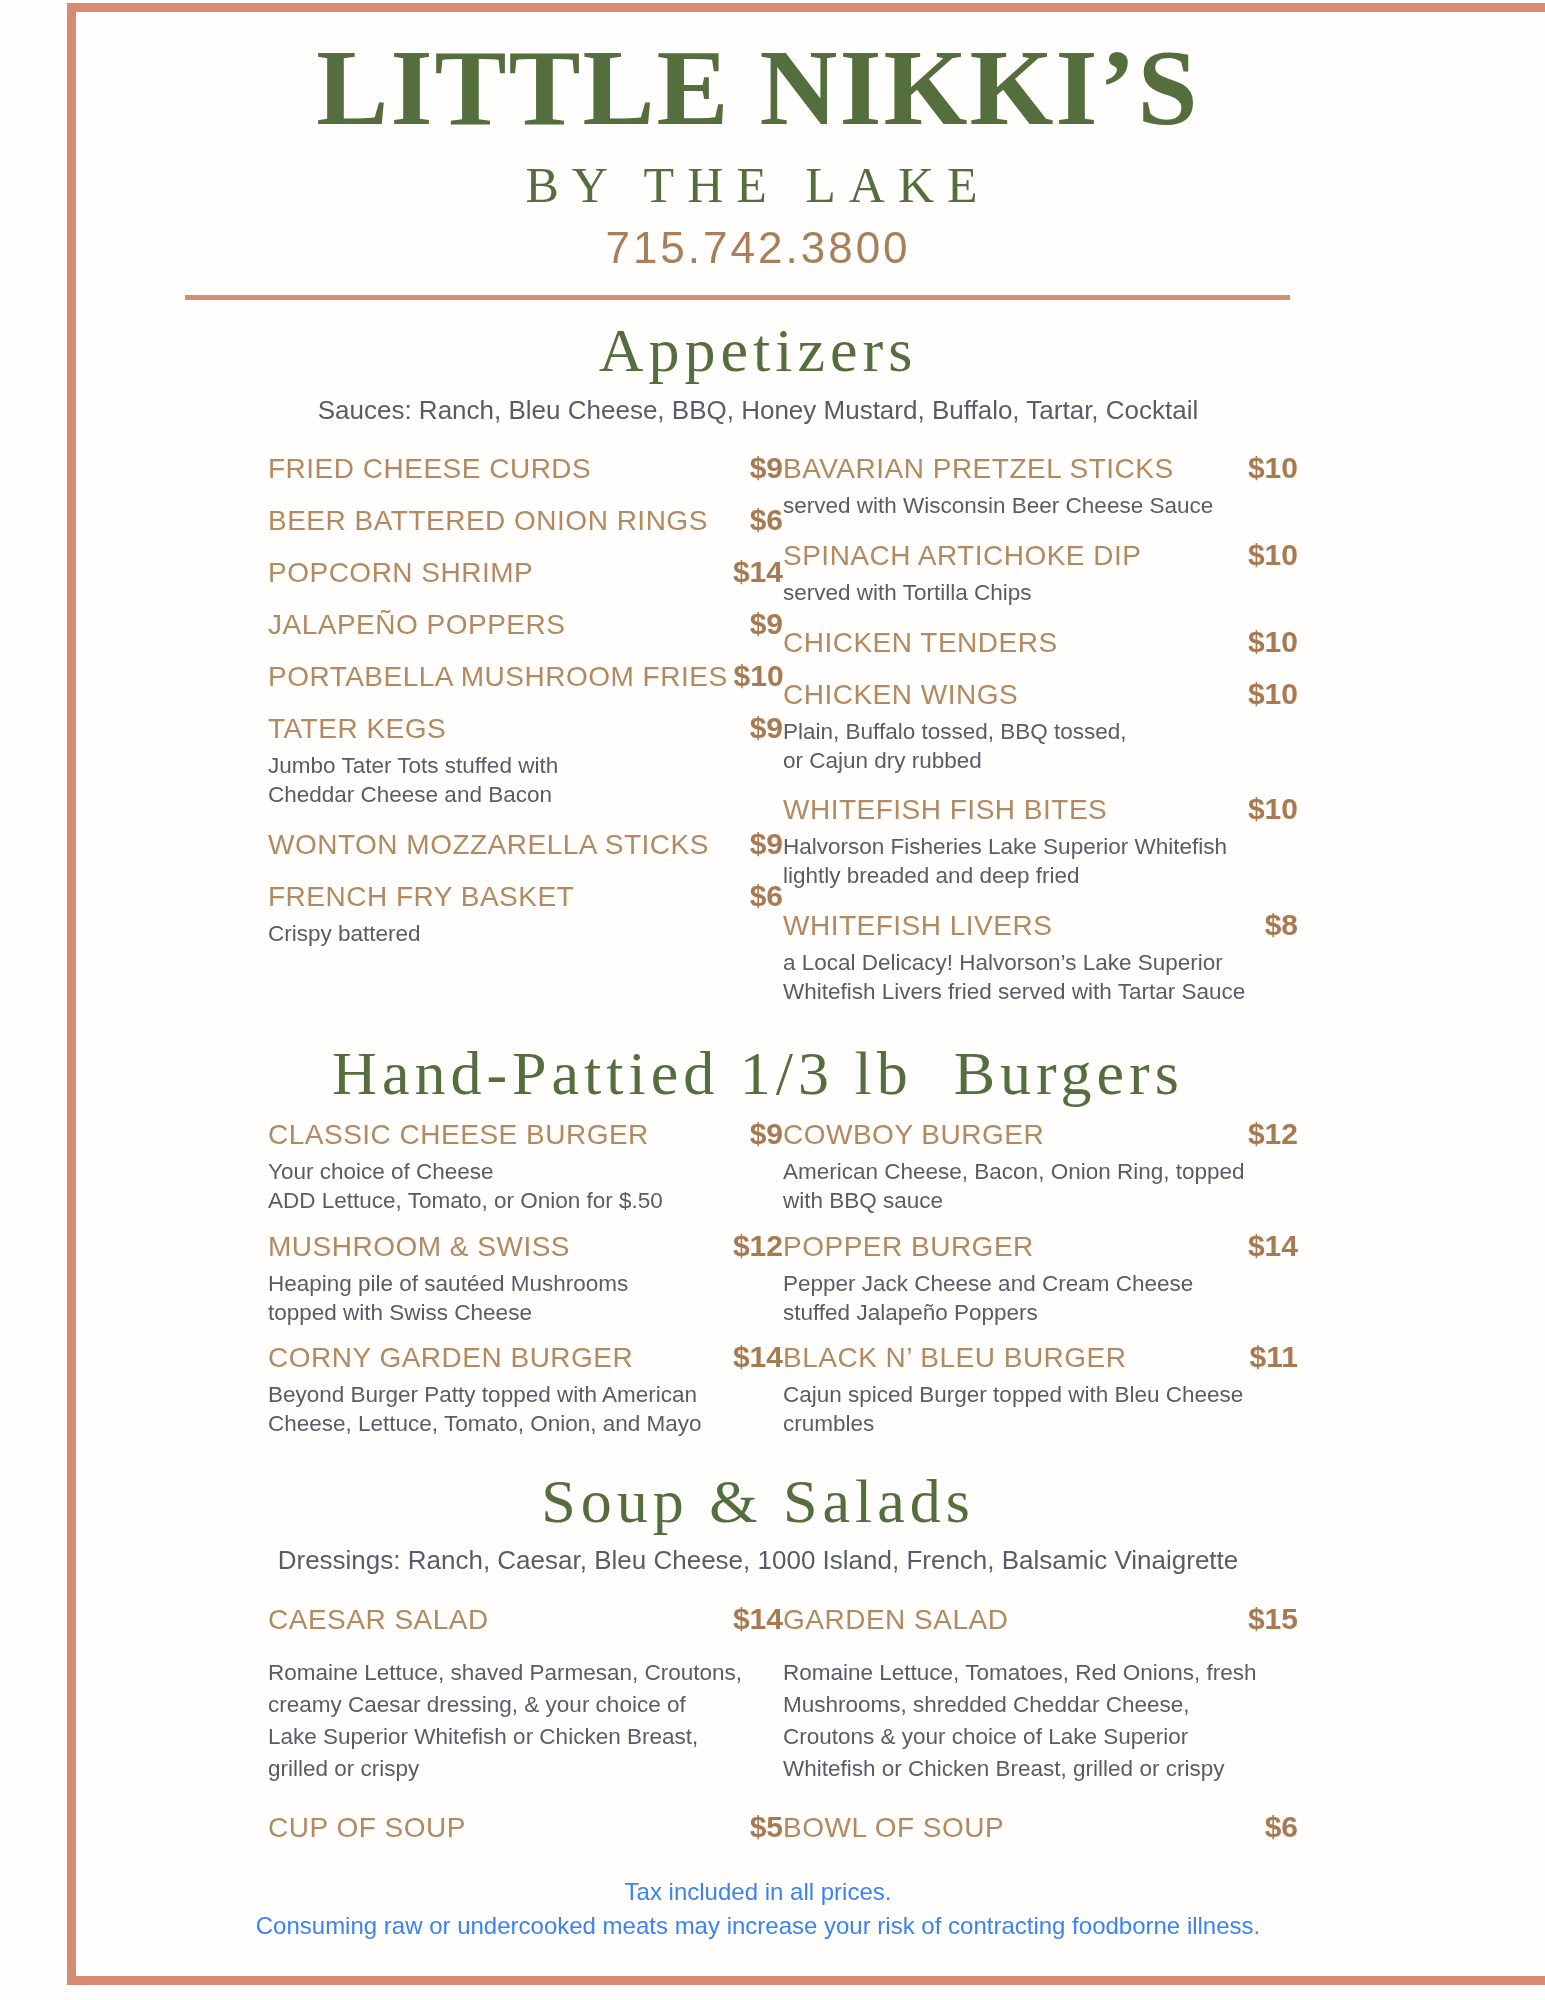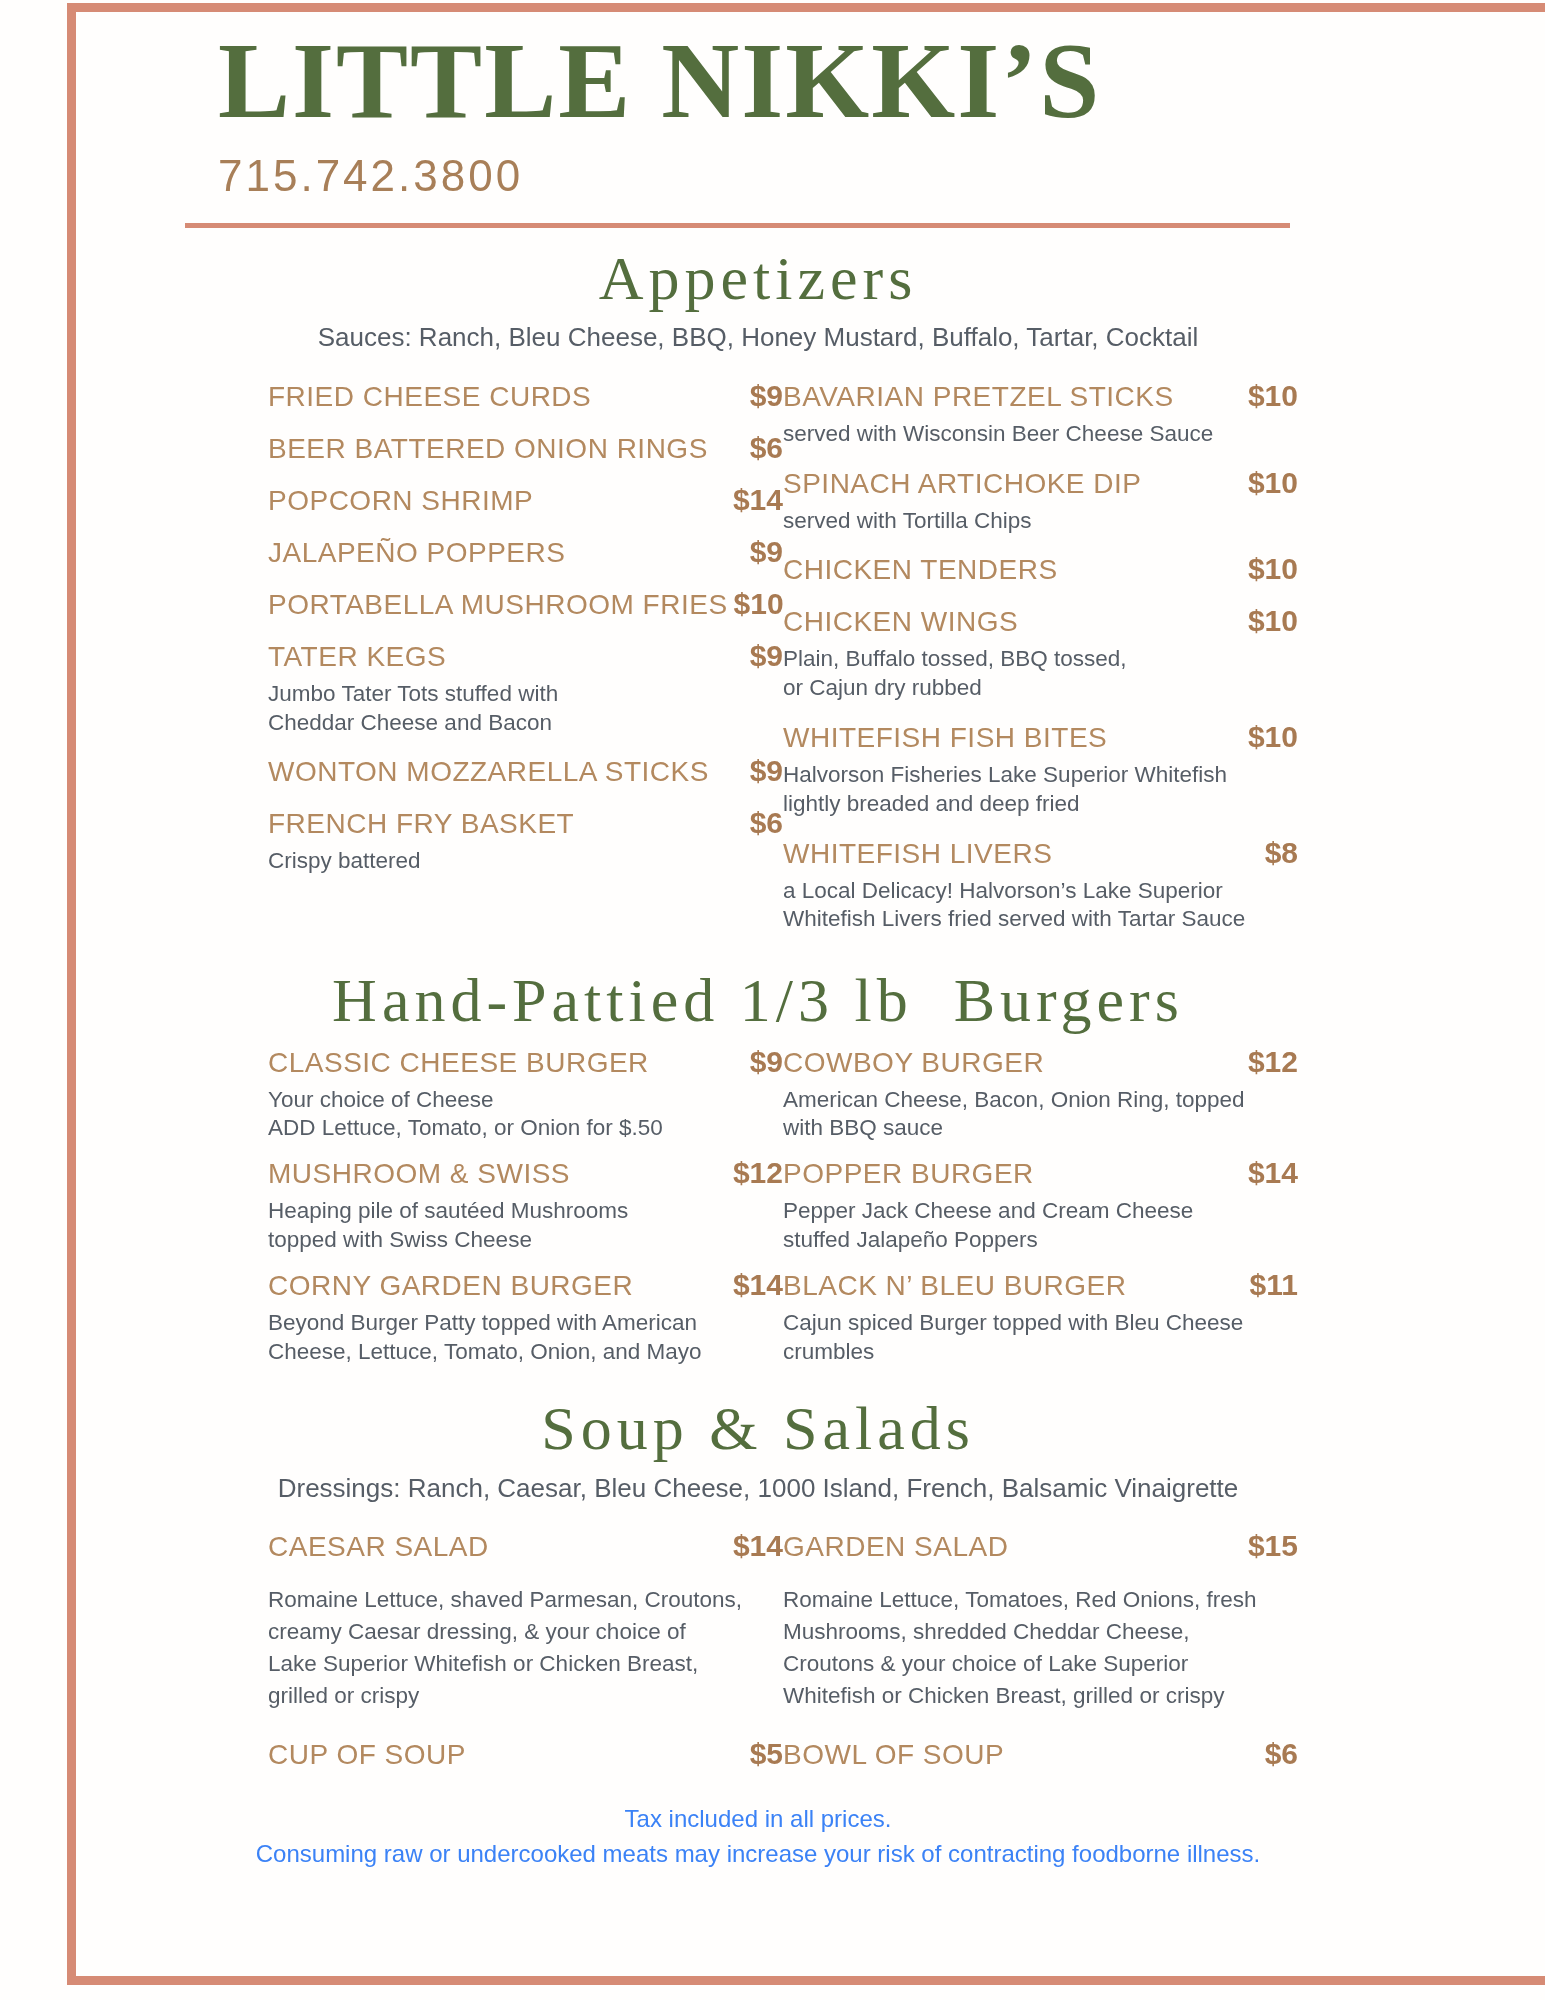--- a/index.html
+++ b/index.html
@@ -17,21 +17,21 @@
     border:9px solid #d68b75;
     box-sizing:border-box;
     pointer-events:none;
   }
   .content{
     position:absolute;
     left:218px;top:0;
     width:1080px;
   }
   
-  .header{text-align:left;padding-top:21px;}
+  .header{text-align:center;padding-top:28px;}
   .title{
     font-family:"Liberation Serif", serif;
     font-size:108px;line-height:1.12;
     color:#546e3e;letter-spacing:2px;
     font-weight:600;margin:0;white-space:pre;
   }
   .subtitle{
     font-family:"Liberation Serif", serif;
     font-size:50px;line-height:1.15;
     color:#546e3e;letter-spacing:13px;
@@ -90,20 +90,21 @@
 </head>
 <body>
 
 <div class="page">
   <div class="frame"></div>
 
   <div class="content">
 
     <div class="header">
       <h1 class="title">LITTLE NIKKI’S</h1>
+      <div class="subtitle">BY THE LAKE</div>
       <div class="phone">715.742.3800</div>
       <div class="divider"></div>
     </div>
 
     <section class="menu-section sec-appetizers">
       <h2 class="stitle">Appetizers</h2>
       <div class="snote">Sauces: Ranch, Bleu Cheese, BBQ, Honey Mustard, Buffalo, Tartar, Cocktail</div>
       <div class="cols">
         <div class="col">
           <div class="item">

